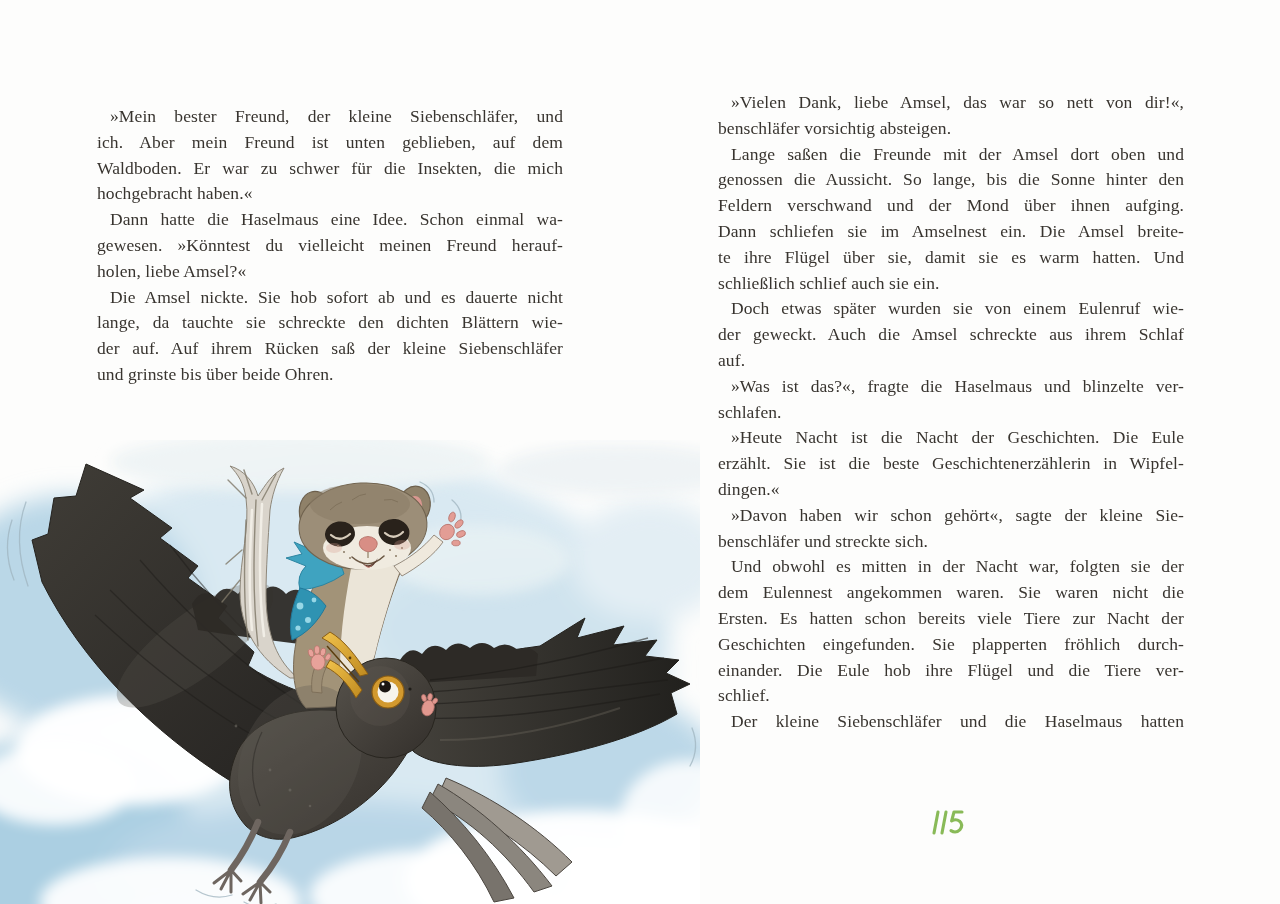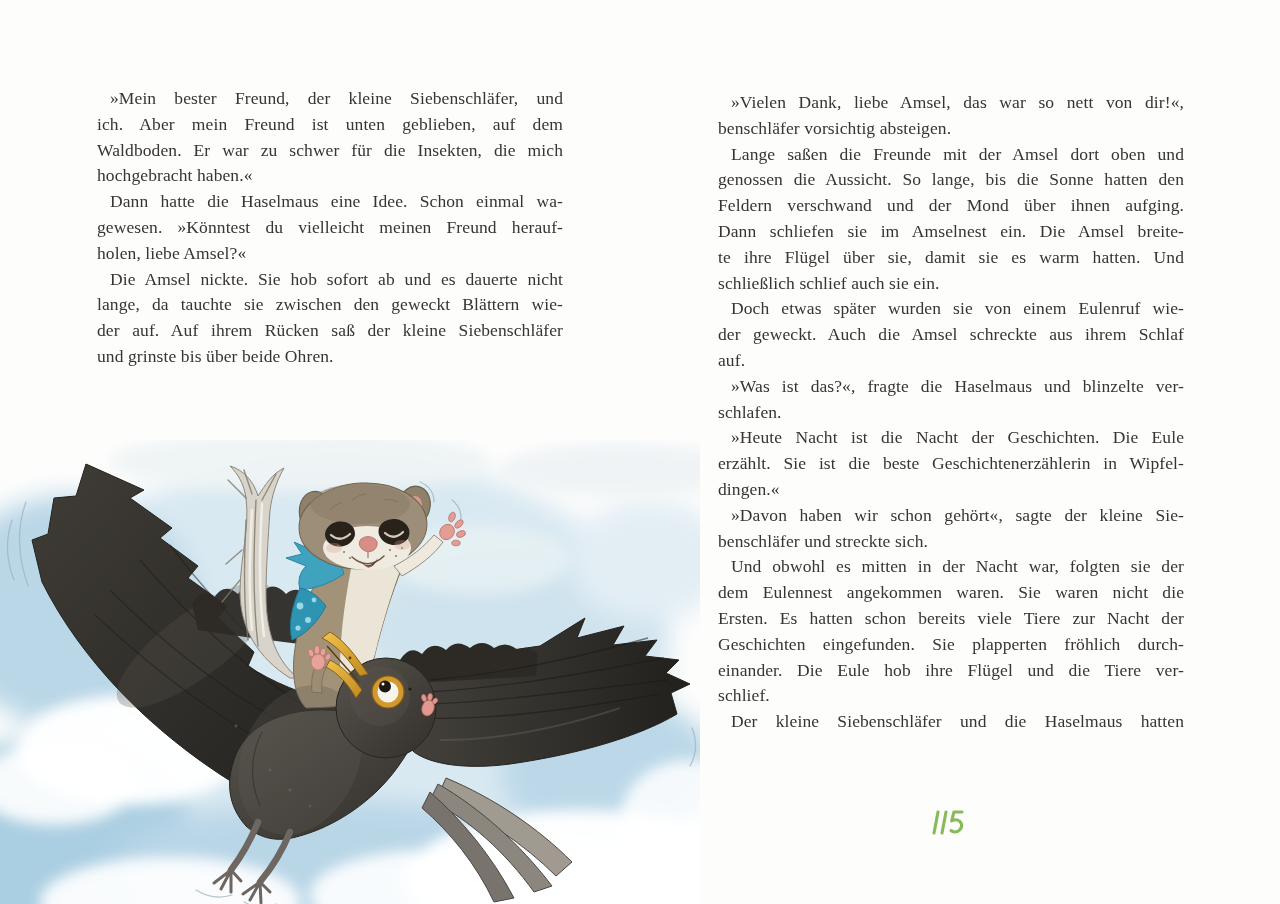--- a/index.html
+++ b/index.html
@@ -18,21 +18,21 @@
     font-family:"Liberation Serif","DejaVu Serif",serif;
   }
   .text-col{
     position:absolute;
     width:466px;
     color:var(--text);
     font-size:17.5px;
     line-height:25.8px;
     letter-spacing:0.1px;
   }
-  #left-col{left:97px;top:86px;}
+  #left-col{left:97px;top:104px;}
   #right-col{left:718px;top:90px;}
   .line{text-align:justify;text-align-last:justify;}
   .line.endp{text-align-last:left;}
   .line.indent{text-indent:13px;}
   .pagenum{
     position:absolute;left:928px;top:806px;
     width:42px;height:34px;
   }
   .illu{
     position:absolute;left:0;top:440px;
@@ -51,34 +51,34 @@
         <div class="line">Waldboden. Er war zu schwer für die Insekten, die mich</div>
         <div class="line endp">hochgebracht haben.«</div>
       </div>
       <div>
         <div class="line indent">Dann hatte die Haselmaus eine Idee. Schon einmal wa-</div>
         <div class="line">gewesen. »Könntest du vielleicht meinen Freund herauf-</div>
         <div class="line endp">holen, liebe Amsel?«</div>
       </div>
       <div>
         <div class="line indent">Die Amsel nickte. Sie hob sofort ab und es dauerte nicht</div>
-        <div class="line">lange, da tauchte sie zwischen den geweckt Blättern wie-</div>
+        <div class="line">lange, da tauchte sie schreckte den dichten Blättern wie-</div>
         <div class="line">der auf. Auf ihrem Rücken saß der kleine Siebenschläfer</div>
         <div class="line endp">und grinste bis über beide Ohren.</div>
       </div>
     </div>
 
   <div class="text-col" id="right-col">
       <div>
         <div class="line indent">»Vielen Dank, liebe Amsel, das war so nett von dir!«,</div>
         <div class="line endp">benschläfer vorsichtig absteigen.</div>
       </div>
       <div>
         <div class="line indent">Lange saßen die Freunde mit der Amsel dort oben und</div>
-        <div class="line">genossen die Aussicht. So lange, bis die Sonne hatten den</div>
+        <div class="line">genossen die Aussicht. So lange, bis die Sonne hinter den</div>
         <div class="line">Feldern verschwand und der Mond über ihnen aufging.</div>
         <div class="line">Dann schliefen sie im Amselnest ein. Die Amsel breite-</div>
         <div class="line">te ihre Flügel über sie, damit sie es warm hatten. Und</div>
         <div class="line endp">schließlich schlief auch sie ein.</div>
       </div>
       <div>
         <div class="line indent">Doch etwas später wurden sie von einem Eulenruf wie-</div>
         <div class="line">der geweckt. Auch die Amsel schreckte aus ihrem Schlaf</div>
         <div class="line endp">auf.</div>
       </div>

